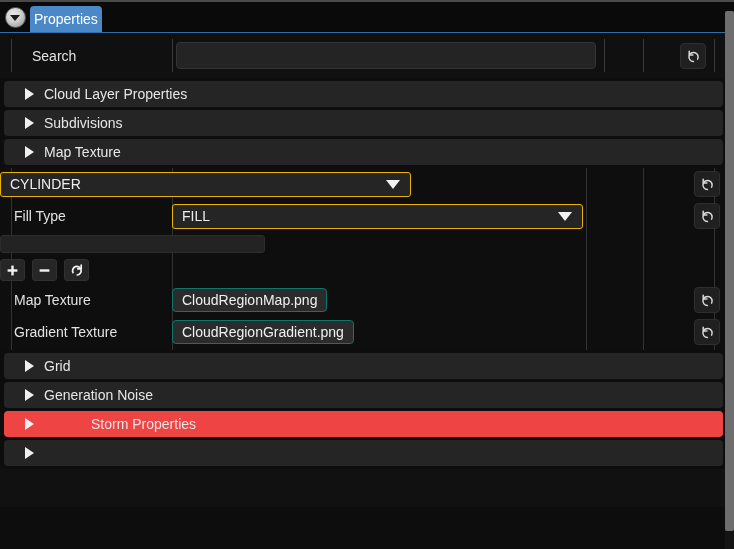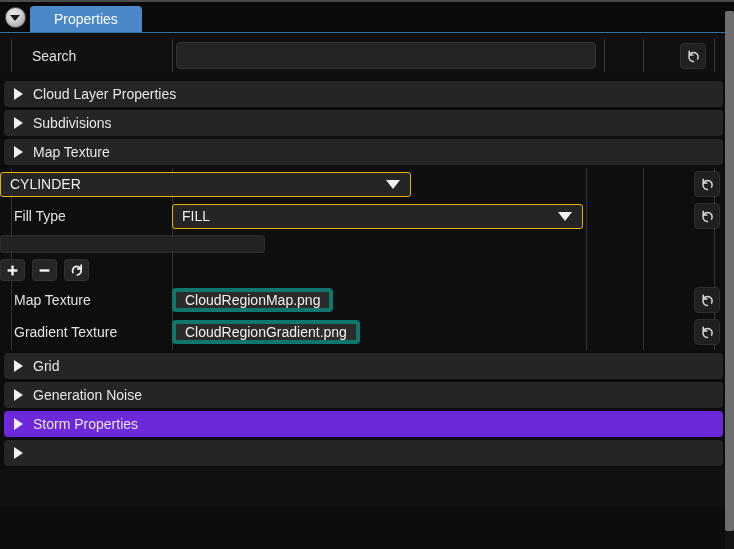--- a/index.html
+++ b/index.html
@@ -51,21 +51,21 @@
     content: "";
     width: 0; height: 0;
     border-left: 5px solid transparent;
     border-right: 5px solid transparent;
     border-top: 6px solid #1a1a1a;
     margin-top: 1px;
   }
 
   .tab {
     height: 26px;
-    padding: 0 24px;
+    padding: 0 4px;
     display: flex;
     align-items: center;
     background: #4a88c7;
     color: #ffffff;
     font-size: 14px;
     border-radius: 4px 4px 0 0;
   }
 
   
   .searchrow {
@@ -119,26 +119,27 @@
   .icon-btn svg { display: block; }
 
   
   .section {
     height: 26px;
     margin: 3px 11px 3px 4px;
     background: #252525;
     border-radius: 4px;
     display: flex;
     align-items: center;
-    padding-left: 10px;
+    padding-left: 21px;
     color: #e6e6e6;
     font-size: 14px;
   }
   .section.highlight {
-    background: #6d28d9;
+    background: #ef4444;
+    gap: 47px;
   }
   .tri {
     width: 0; height: 0;
     margin-right: 10px;
     flex: 0 0 auto;
   }
   .tri.right {
     border-top: 6px solid transparent;
     border-bottom: 6px solid transparent;
     border-left: 9px solid #f0f0f0;
@@ -224,21 +225,21 @@
     display: flex;
     align-items: center;
     justify-content: center;
   }
 
   .chip {
     display: inline-flex;
     align-items: center;
     height: 24px;
     background: #2b2b2b;
-    border: 4px solid #0f766e;
+    border: 1px solid #0f766e;
     border-radius: 4px;
     padding: 0 9px;
     color: #f0f0f0;
     font-size: 14px;
   }
 
   .revert-slot {
     position: absolute;
     right: 14px;
     top: 3px;

